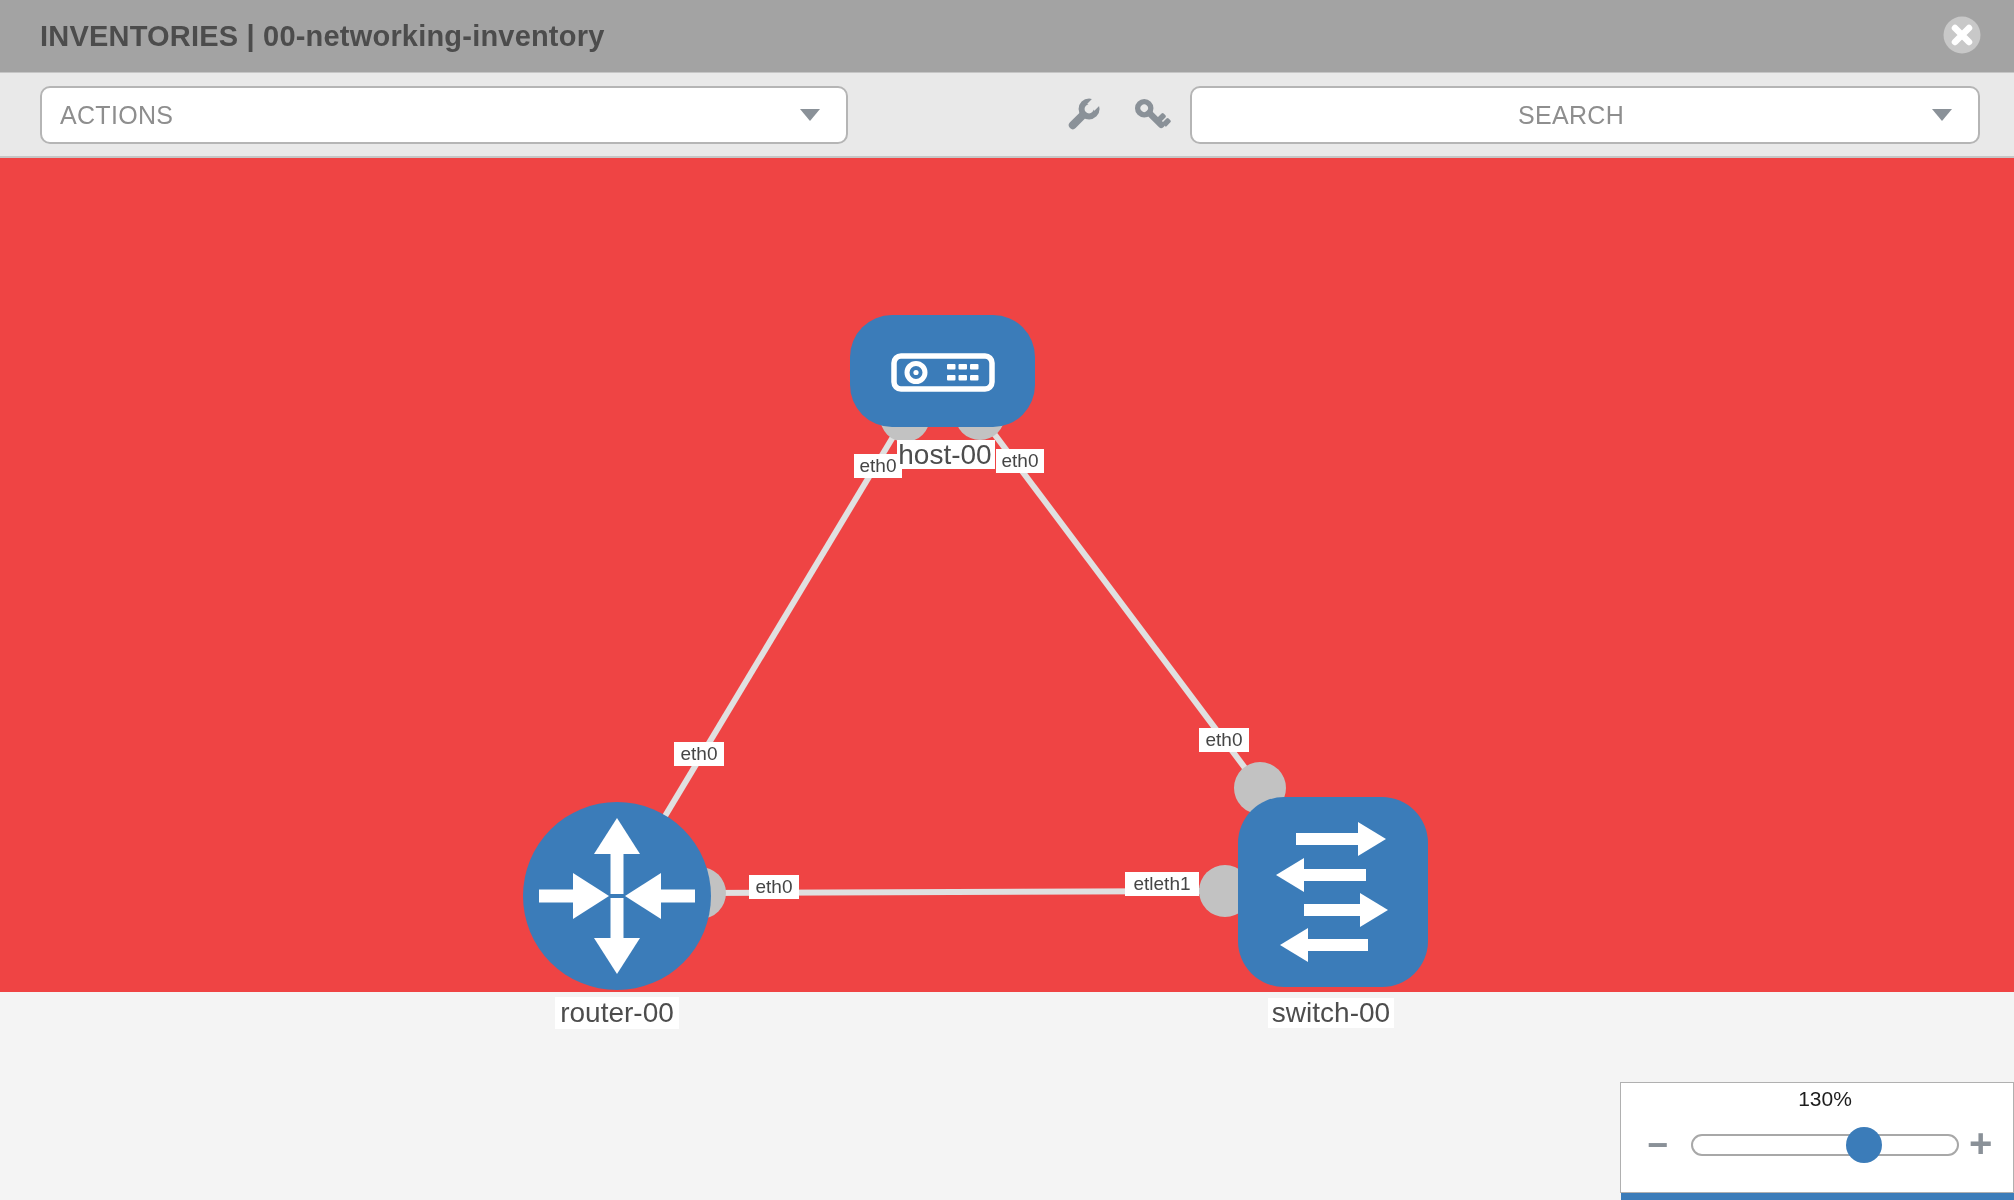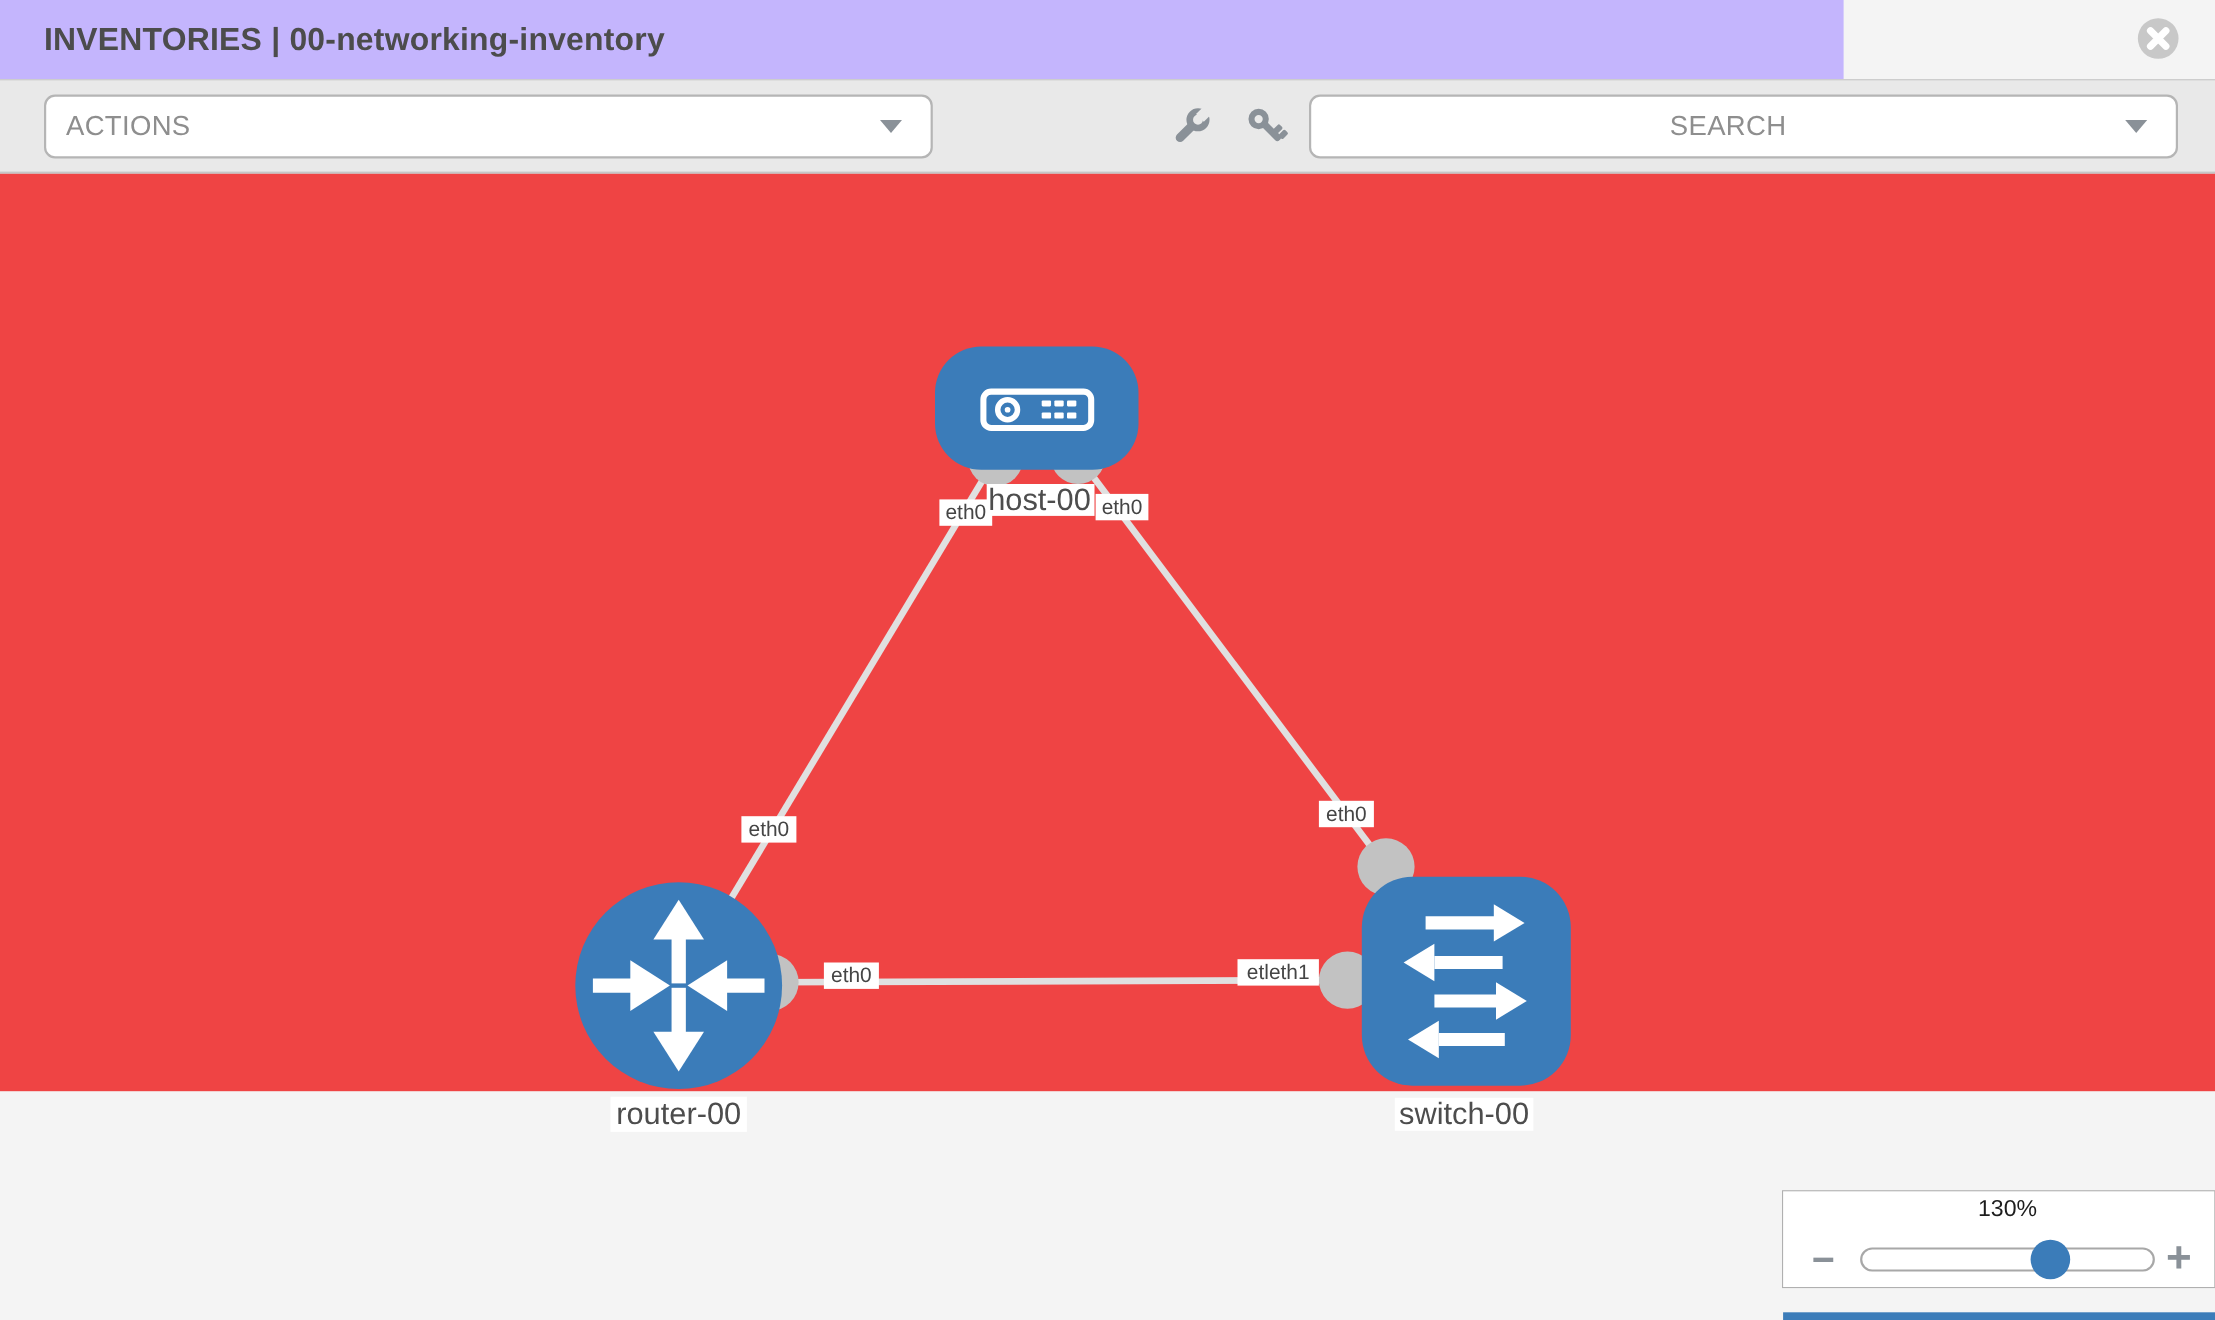--- a/index.html
+++ b/index.html
@@ -3,22 +3,22 @@
 <meta charset="utf-8">
 <style>
   html,body{margin:0;padding:0;}
   body{
     width:2014px;height:1200px;position:relative;overflow:hidden;
     font-family:"Liberation Sans", sans-serif;
     background:#f4f4f4;
   }
   
   .header{
-    position:absolute;left:0;top:0;width:1676px;height:72px;
-    background:#c4b5fd;
+    position:absolute;left:0;top:0;width:2014px;height:72px;
+    background:#a3a3a3;
   }
   .header-title{
     position:absolute;left:40px;top:0;height:72px;line-height:72px;
     font-size:29px;font-weight:700;color:#4c4c4c;letter-spacing:.2px;
   }
   .close-btn{
     position:absolute;left:1942px;top:15px;width:40px;height:40px;cursor:pointer;
   }
   
   .toolbar{
@@ -44,21 +44,21 @@
   .icon-wrench{left:1060px;}
   .icon-key{left:1130px;}
   
   .canvas{
     position:absolute;left:0;top:158px;width:2014px;height:834px;background:#ef4444;padding-left:28px;
   }
   .topo-label{font-size:28px;fill:#4d4d4d;}
   .eth-label{font-size:19px;fill:#454545;}
   
   .zoom-panel{
-    position:absolute;left:1620px;top:1082px;width:394px;height:89px;
+    position:absolute;left:1620px;top:1082px;width:394px;height:111px;
     background:#ffffff;border:1px solid #b0b0b0;box-sizing:border-box;
   }
   .zoom-level{
     position:absolute;left:70px;top:4px;width:268px;text-align:center;
     font-size:21px;color:#1d1d1d;
   }
   .zoom-minus,.zoom-plus{
     position:absolute;color:#8a9198;font-weight:700;cursor:pointer;line-height:1;
     user-select:none;
   }

